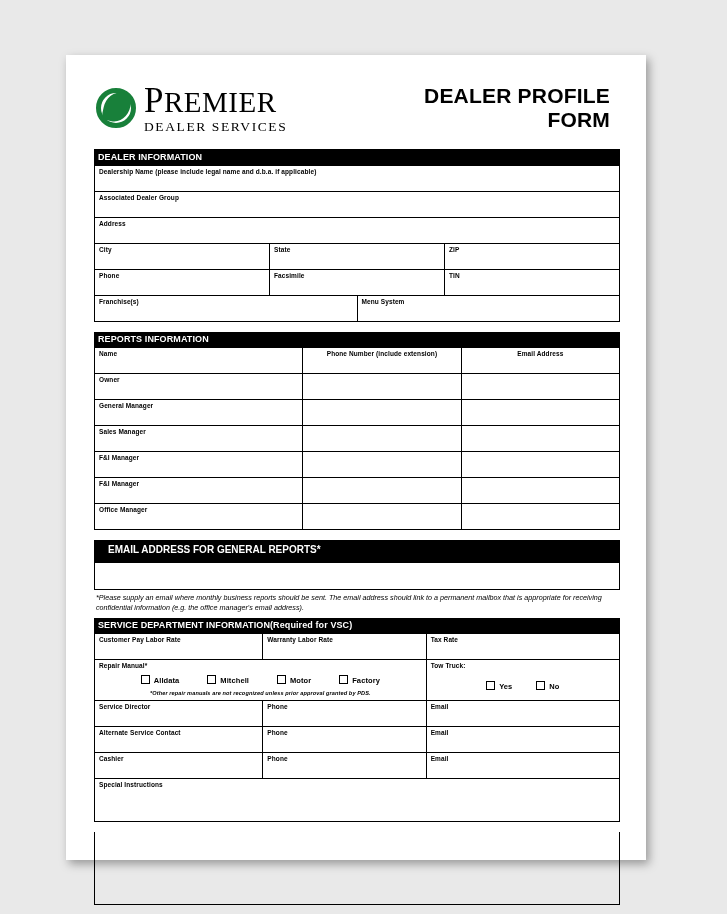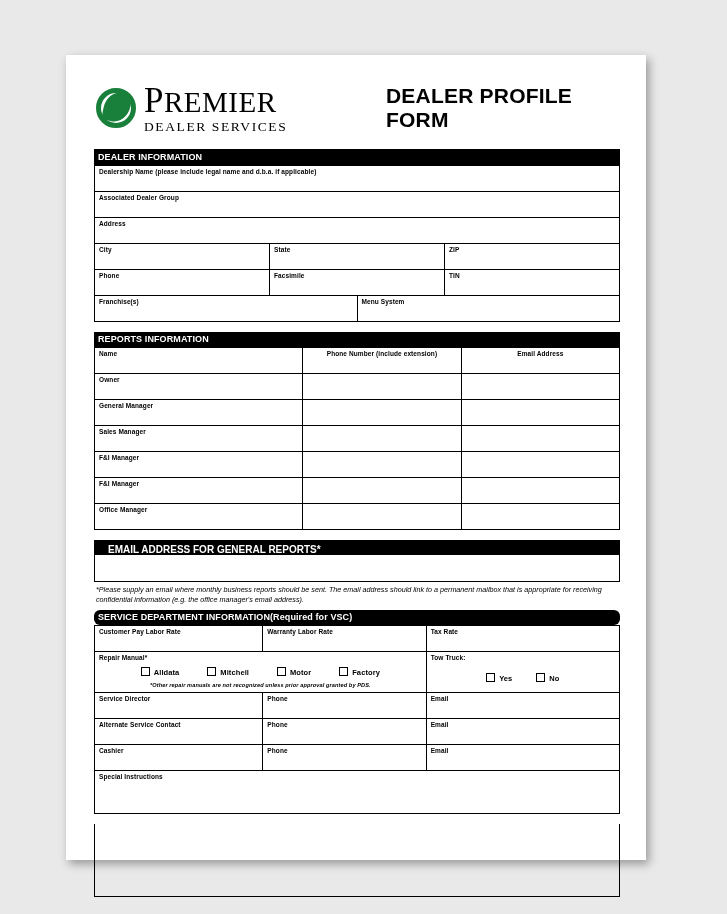--- a/index.html
+++ b/index.html
@@ -78,38 +78,38 @@
   .logo-premier .cap { font-size: 35px; }
   .logo-sub {
     font-family: "Liberation Serif", serif;
     font-size: 13.5px;
     letter-spacing: 1.6px;
     color: #000;
     margin-top: 2px;
   }
   .doc-title {
     flex: 1;
-    text-align: left;
+    text-align: right;
     font-size: 21px;
     font-weight: bold;
     letter-spacing: 0.2px;
     color: #000;
     padding-right: 10px;
   }
 
   
   .band {
     background: #000;
     color: #fff;
     font-size: 9px;
     font-weight: bold;
     padding: 2.5px 4px 3px 4px;
     letter-spacing: 0.1px;
   }
-  .band.with-note { display: flex; border-radius: 6px; }
+  .band.with-note { display: flex; }
   .band .note { font-weight: bold; }
 
   table.grid {
     width: 100%;
     border-collapse: collapse;
     table-layout: fixed;
     padding-left: 7px;
   }
   table.grid td {
     border: 1px solid #000;
@@ -132,21 +132,21 @@
   
   .contact-head td {
     height: 14px;
     padding-top: 2px;
   }
   .email-band {
     background: #000;
     color: #fff;
     font-size: 10px;
     font-weight: bold;
-    padding: 4px 4px 0 14px;
+    padding: 4px 4px 8px 14px;
     margin: 0;
   }
   .email-box {
     border: 1px solid #000;
     border-top: none;
     height: 26px;
   }
   .email-note {
     font-size: 7.2px;
     font-style: italic;

